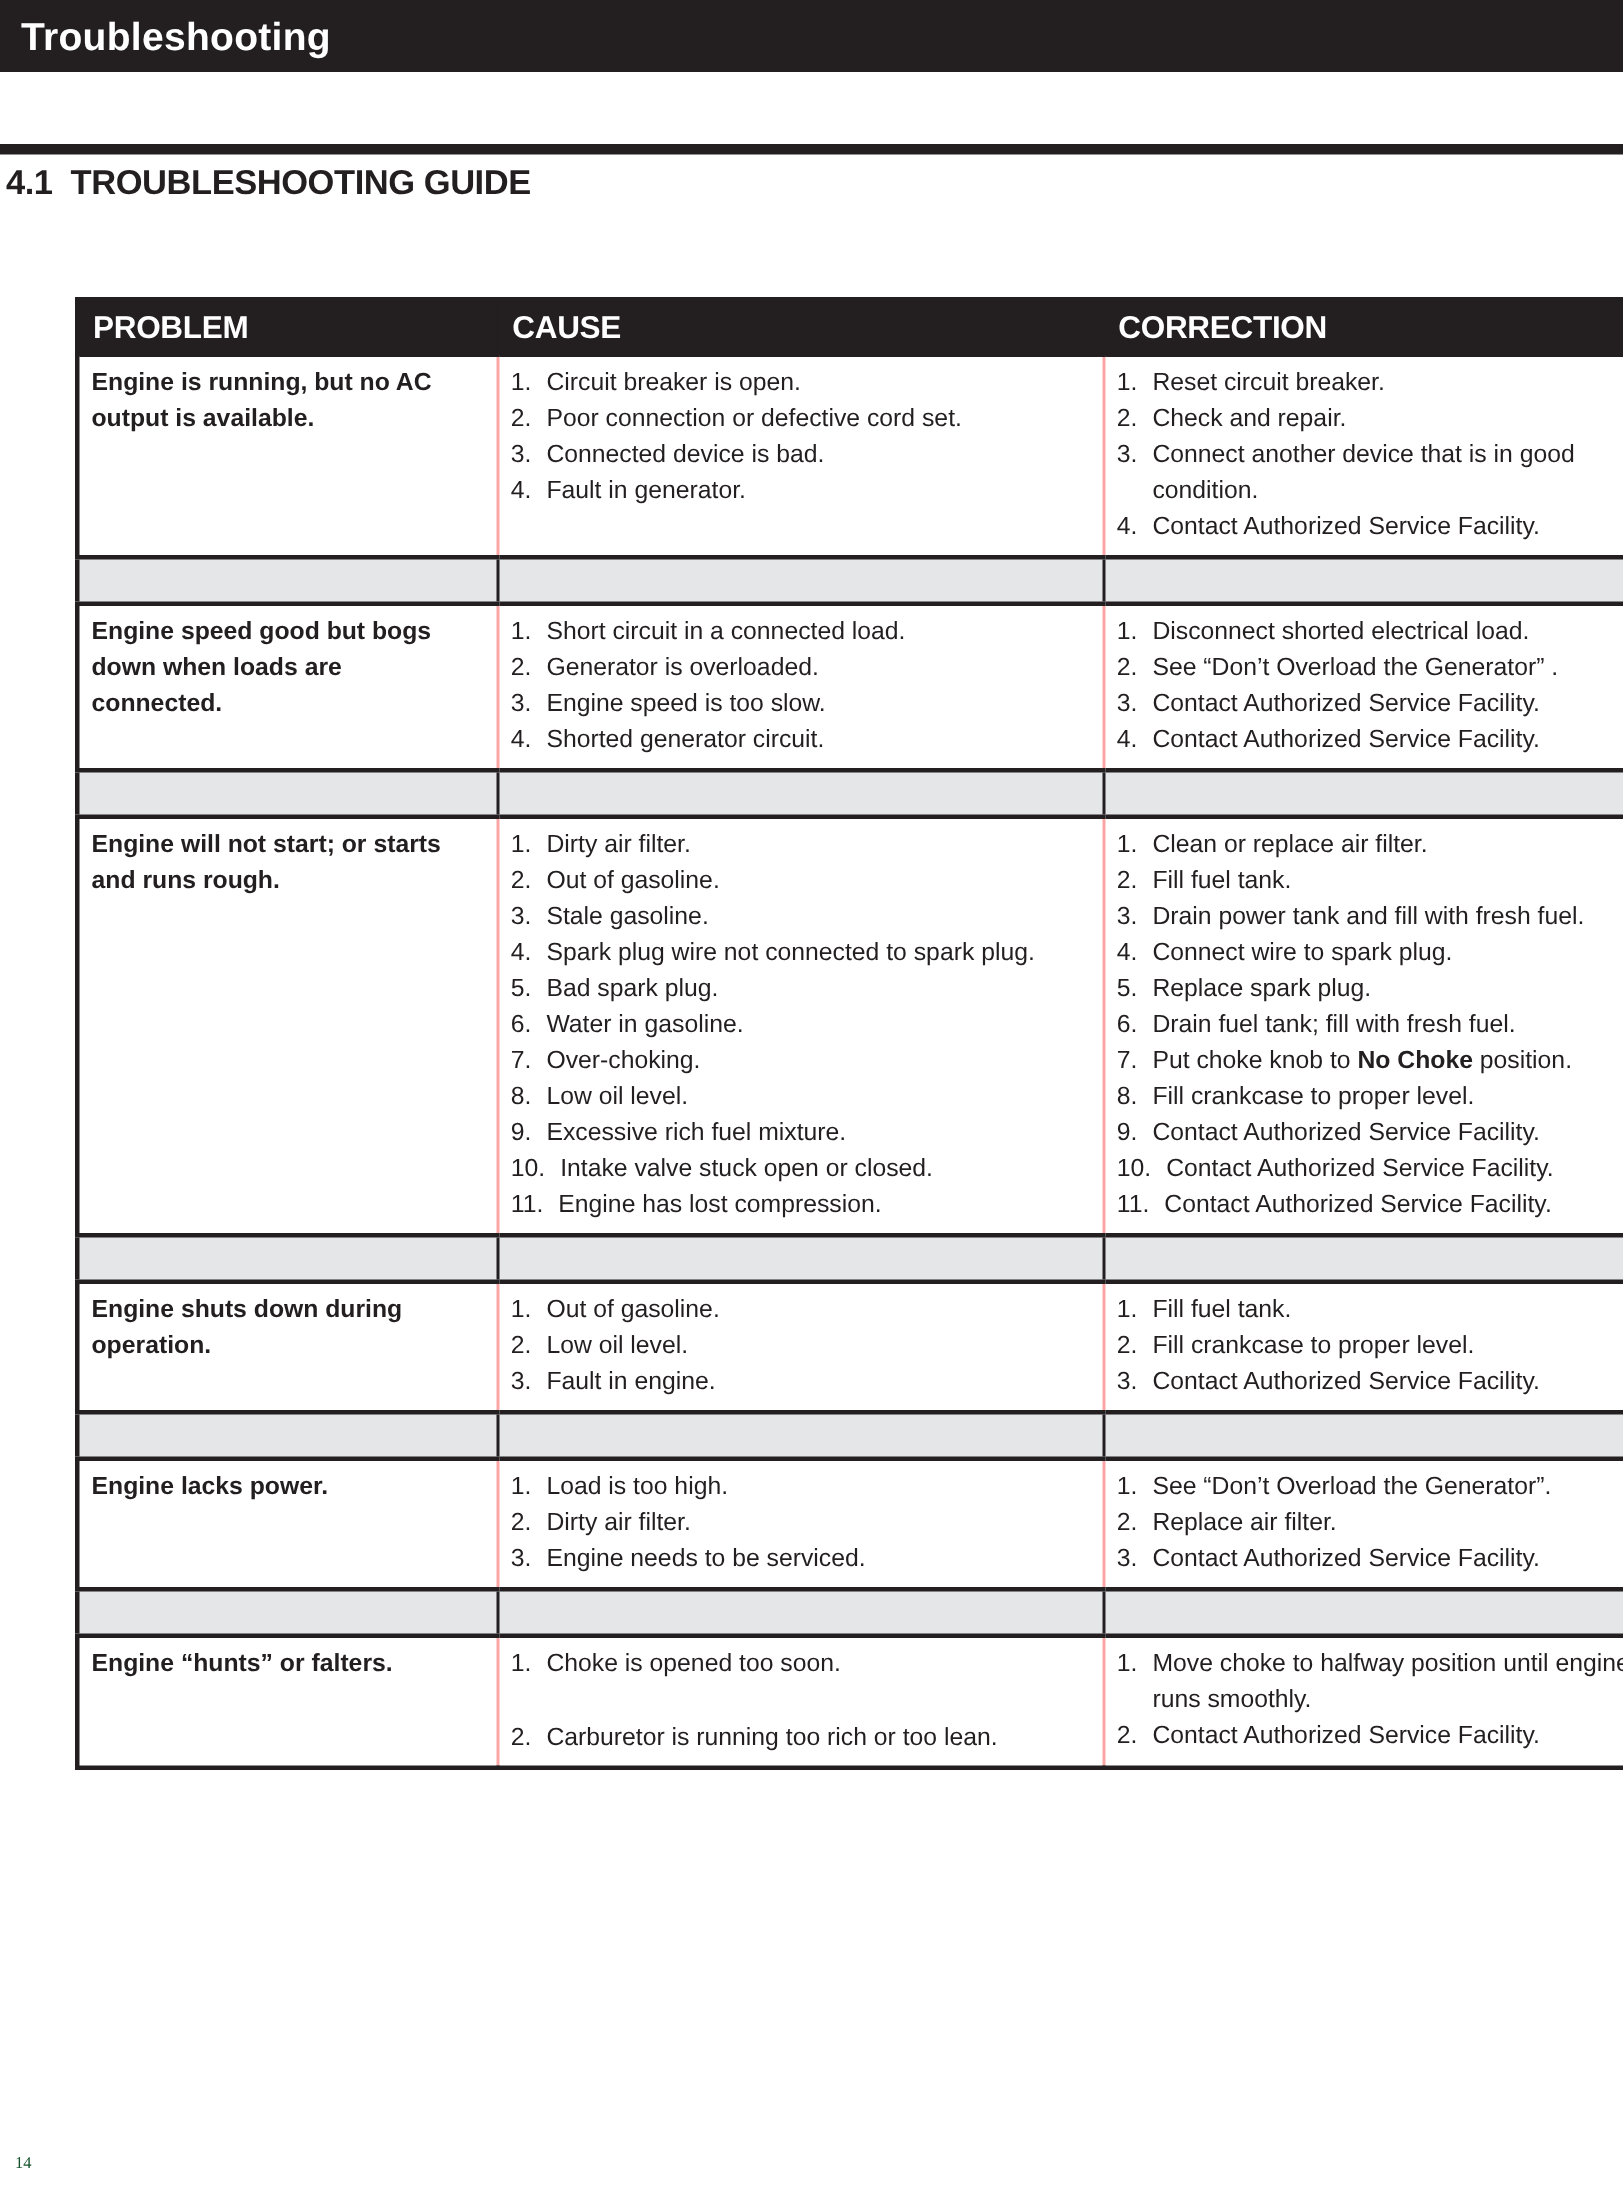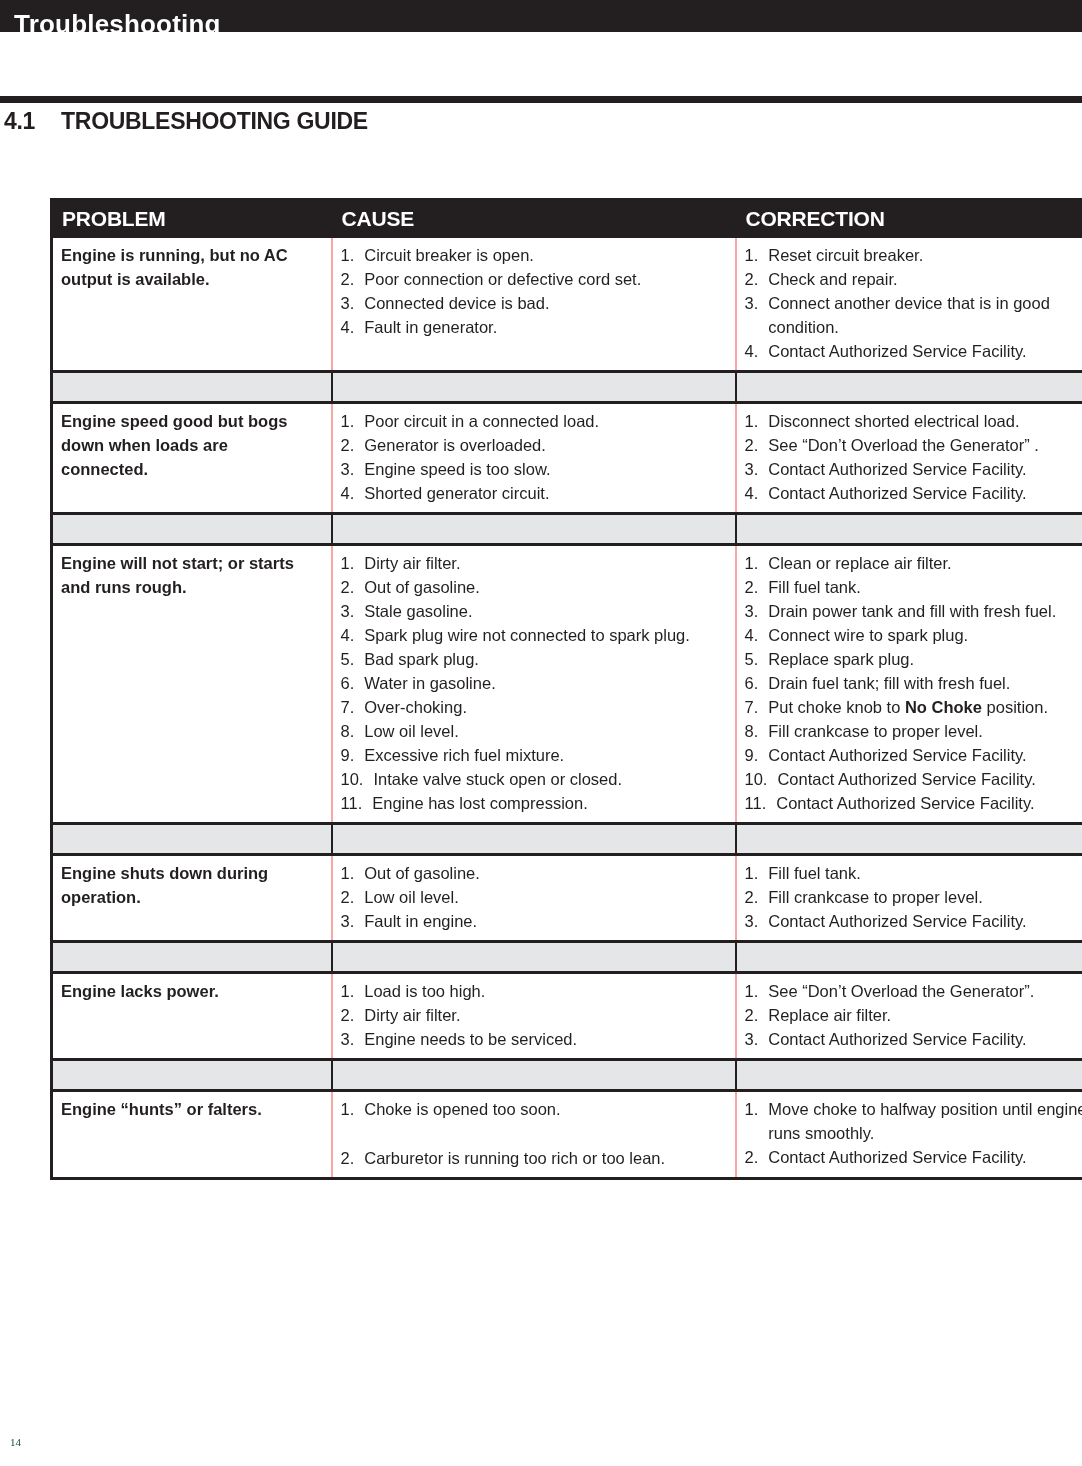--- a/index.html
+++ b/index.html
@@ -2,32 +2,32 @@
 <html><head>
 <meta charset="utf-8">
 <style>
   html,body{margin:0;padding:0;}
   body{
     width:1082px;height:1466px;position:relative;background:#ffffff;
     font-family:"Liberation Sans",sans-serif;color:#231f20;
     -webkit-font-smoothing:antialiased;
   }
   .topbar{
-    position:absolute;top:0;left:0;width:1082px;height:32px;
+    position:absolute;top:0;left:0;width:1082px;height:48px;
     background:#231f20;color:#ffffff;box-sizing:border-box;
     font-weight:bold;font-size:26px;line-height:48px;padding-left:14px;
     letter-spacing:0.2px;
   }
   .rule{position:absolute;top:96px;left:0;width:1082px;height:7px;background:#231f20;}
   .section-heading{
     position:absolute;top:108px;left:4px;
     font-weight:bold;font-size:23px;letter-spacing:-0.3px;color:#231f20;
     white-space:nowrap;
   }
-  .section-heading .sec-num{margin-right:26px;}
+  .section-heading .sec-num{margin-right:12px;}
   table.doc-table{
     position:absolute;top:198px;left:4px;width:1064px;
     border-collapse:collapse;table-layout:fixed;
     border:3px solid #231f20;
     margin-left:46px;
   }
   table.doc-table th{
     background:#231f20;color:#ffffff;text-align:left;
     font-size:21px;font-weight:bold;letter-spacing:-0.2px;
     padding:5px 4px 5px 9px;height:25px;
@@ -123,21 +123,21 @@
       <tr class="sep-row">
         <td></td>
         <td></td>
         <td></td>
       </tr>
       <tr>
         <td class="cell problem">Engine speed good but bogs down when loads are connected.</td>
         <td class="cell list-cell">
           <div class="li">
             <span class="num">1.</span>
-            <span class="txt">Poor circuit in a connected load.</span>
+            <span class="txt">Short circuit in a connected load.</span>
           </div>
           <div class="li">
             <span class="num">2.</span>
             <span class="txt">Generator is overloaded.</span>
           </div>
           <div class="li">
             <span class="num">3.</span>
             <span class="txt">Engine speed is too slow.</span>
           </div>
           <div class="li">

